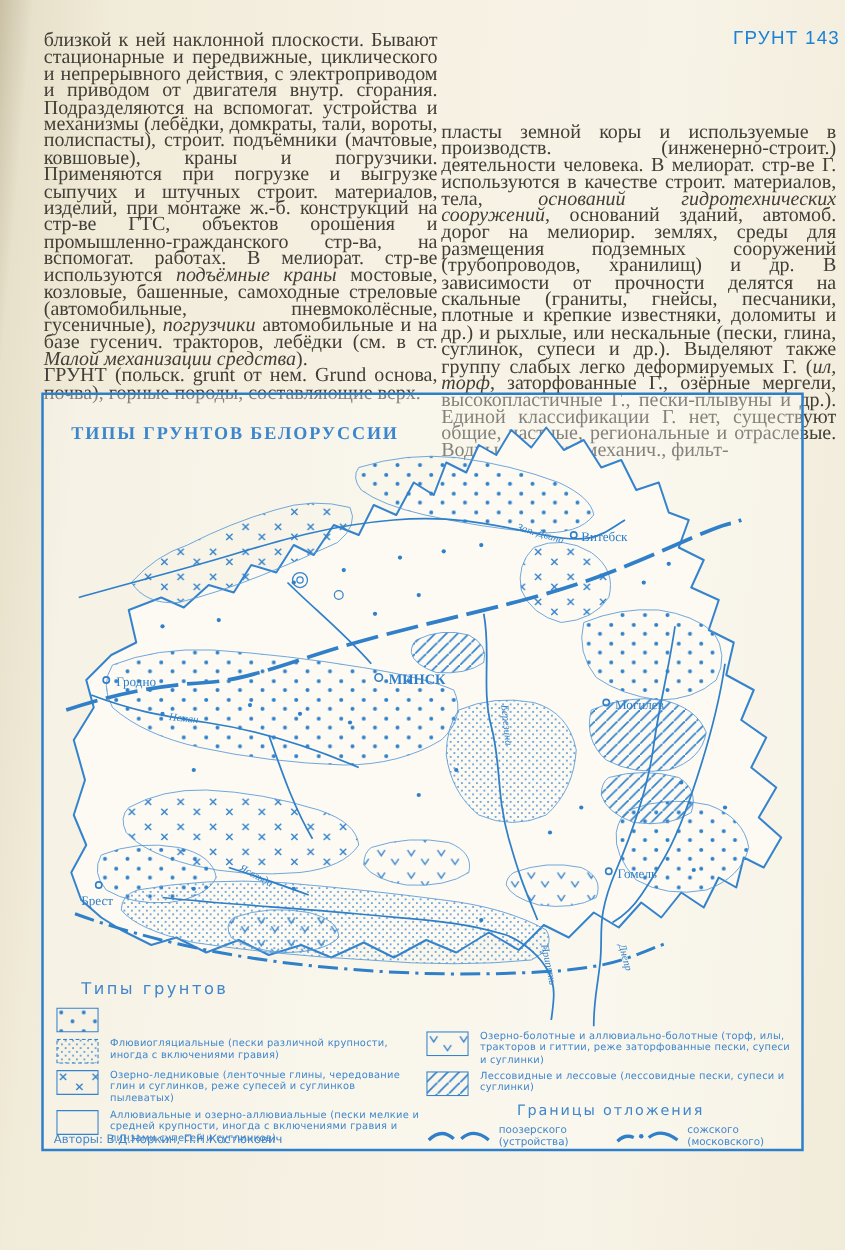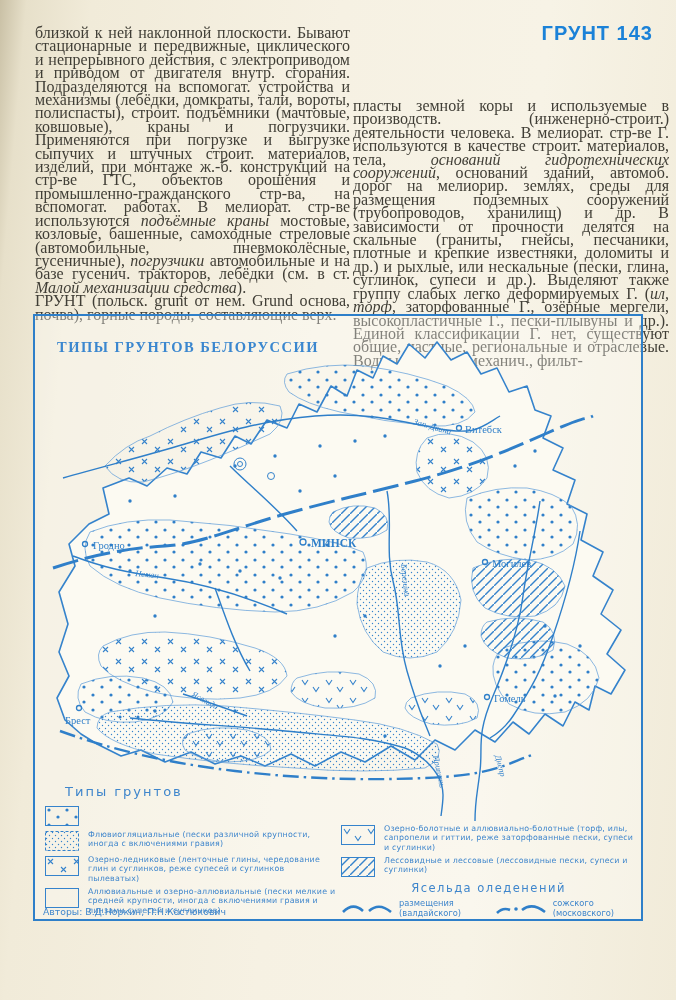--- a/index.html
+++ b/index.html
@@ -7,23 +7,23 @@
     width:676px;height:1000px;
     font-family:"Liberation Serif", serif;
     background:#e7e0ca;
     position:relative;overflow:hidden;
   }
   .page{
     position:absolute;inset:0;
     background:linear-gradient(95deg,#c9c0a5 0%,#e7e0ca 3.5%,#f1ebd9 12%,#f6f1e3 45%,#f7f3e6 72%,#f1ebd9 100%);
   }
   .running-head{
-    position:absolute;top:22px;right:23px;
+    position:absolute;top:22px;right:4px;
     font-family:"Liberation Sans",sans-serif;
-    font-weight:bold;font-size:20px;letter-spacing:1px;
+    font-weight:normal;font-size:15px;letter-spacing:1px;
     color:#1b82d8;
   }
   .col{
     position:absolute;
     font-size:16px;line-height:13.4px;
     color:#403e36;text-align:justify;
   }
   .col p{margin:0;}
   .col-left{left:35px;top:26px;width:315px;}
   .col-right{left:353px;top:71px;width:316px;margin-top:28px;}
@@ -254,39 +254,39 @@
         </svg>
         <div class="legend-label">Аллювиальные и озерно-аллювиальные (пески мелкие и средней крупности, иногда с включениями гравия и линзами супесей и суглинков)</div>
       </div>
     </div>
 
     <div class="legend-right">
       <div class="legend-row">
         <svg class="swatch" viewBox="0 0 34 20">
           <rect x="0.5" y="0.5" width="33" height="19" fill="url(#pat-v)" stroke="#3583cc"></rect>
         </svg>
-        <div class="legend-label">Озерно-болотные и аллювиально-болотные (торф, илы, сапропели и гиттии, реже заторфованные пески, супеси и суглинки)</div>
+        <div class="legend-label">Озерно-болотные и аллювиально-болотные (торф, илы, тракторов и гиттии, реже заторфованные пески, супеси и суглинки)</div>
       </div>
 
       <div class="legend-row">
         <svg class="swatch" viewBox="0 0 34 20">
           <rect x="0.5" y="0.5" width="33" height="19" fill="url(#pat-hatch)" stroke="#3583cc"></rect>
         </svg>
         <div class="legend-label">Лессовидные и лессовые (лессовидные пески, супеси и суглинки)</div>
       </div>
 
-      <div class="boundaries-title">Ясельда оледенений</div>
+      <div class="boundaries-title">Границы отложения</div>
 
       <div class="boundaries-row">
         <div class="boundary-item">
           <svg class="boundary-sym" viewBox="0 0 52 14">
             <path d="M2 11 Q12 1 22 10" fill="none" stroke="#2f7fc9" stroke-width="2.6"></path>
             <path d="M28 10 Q38 1 50 11" fill="none" stroke="#2f7fc9" stroke-width="2.6"></path>
           </svg>
-          <span class="boundary-label">размещения (валдайского)</span>
+          <span class="boundary-label">поозерского (устройства)</span>
         </div>
         <div class="boundary-item">
           <svg class="boundary-sym" viewBox="0 0 52 14">
             <path d="M2 12 Q8 6 15 9" fill="none" stroke="#2f7fc9" stroke-width="2.6"></path>
             <circle cx="21" cy="8" r="1.8" fill="#2f7fc9"></circle>
             <path d="M27 9 Q37 1 50 11" fill="none" stroke="#2f7fc9" stroke-width="2.6"></path>
           </svg>
           <span class="boundary-label">сожского (московского)</span>
         </div>
       </div>

